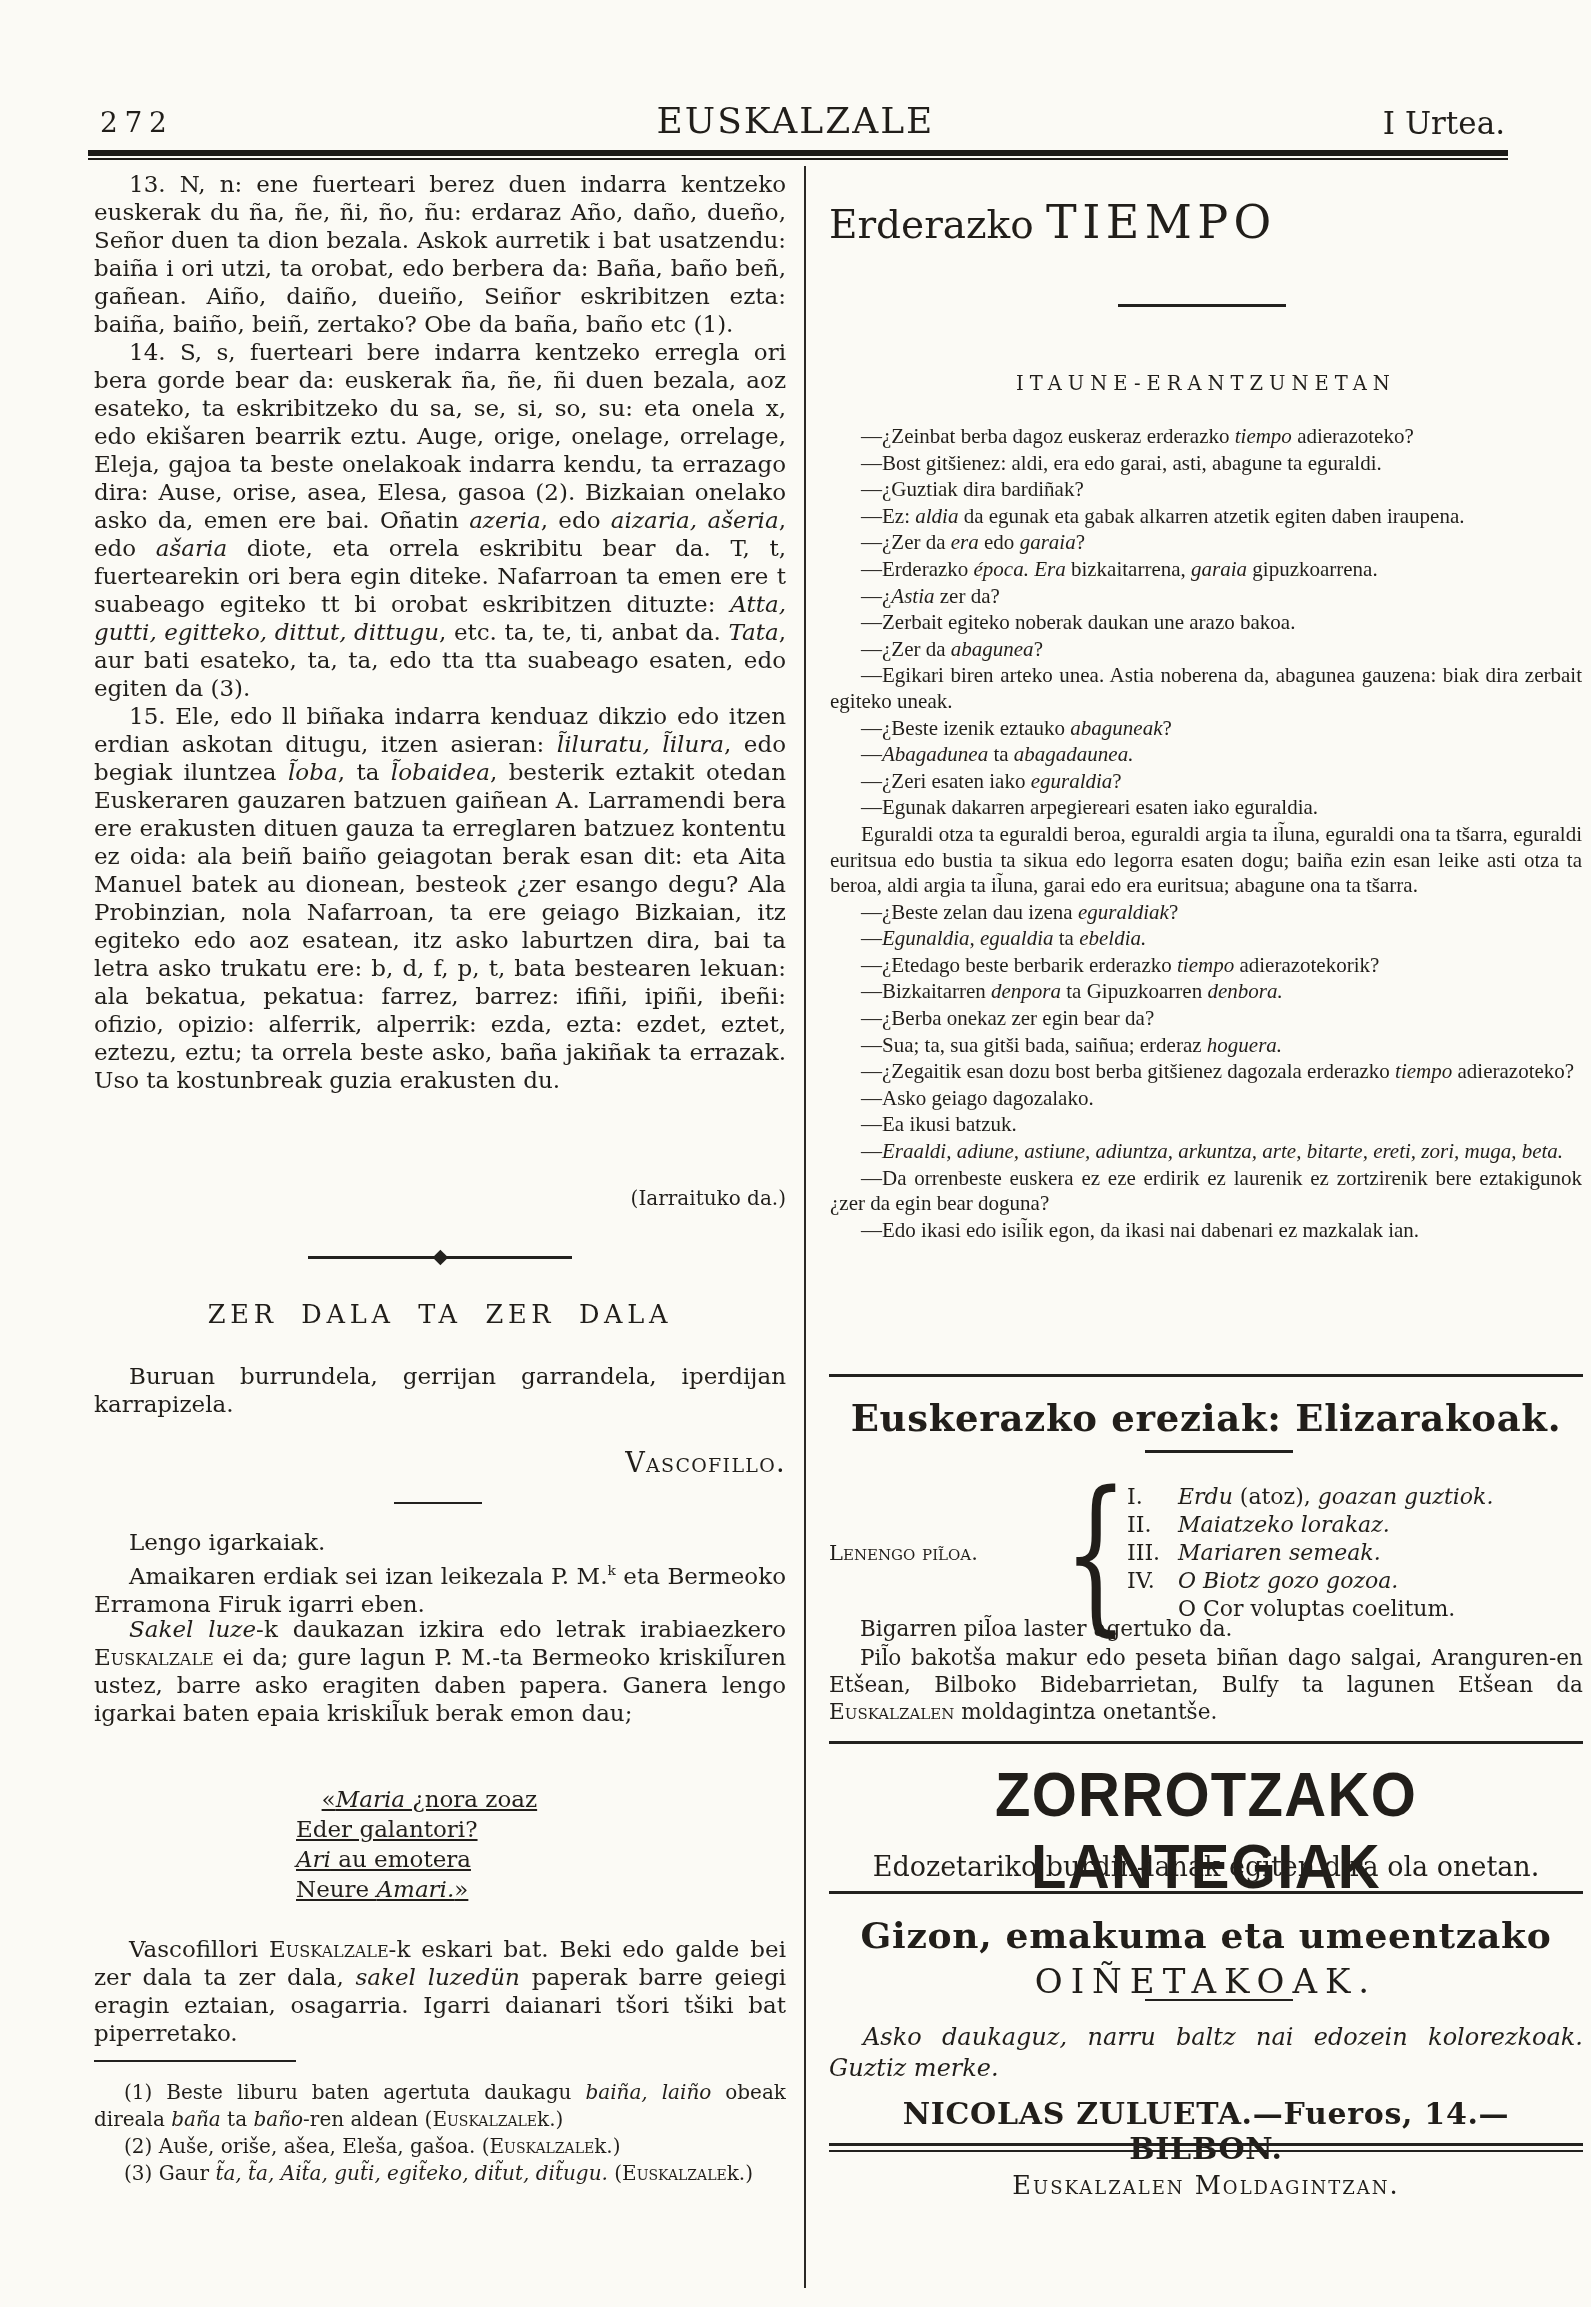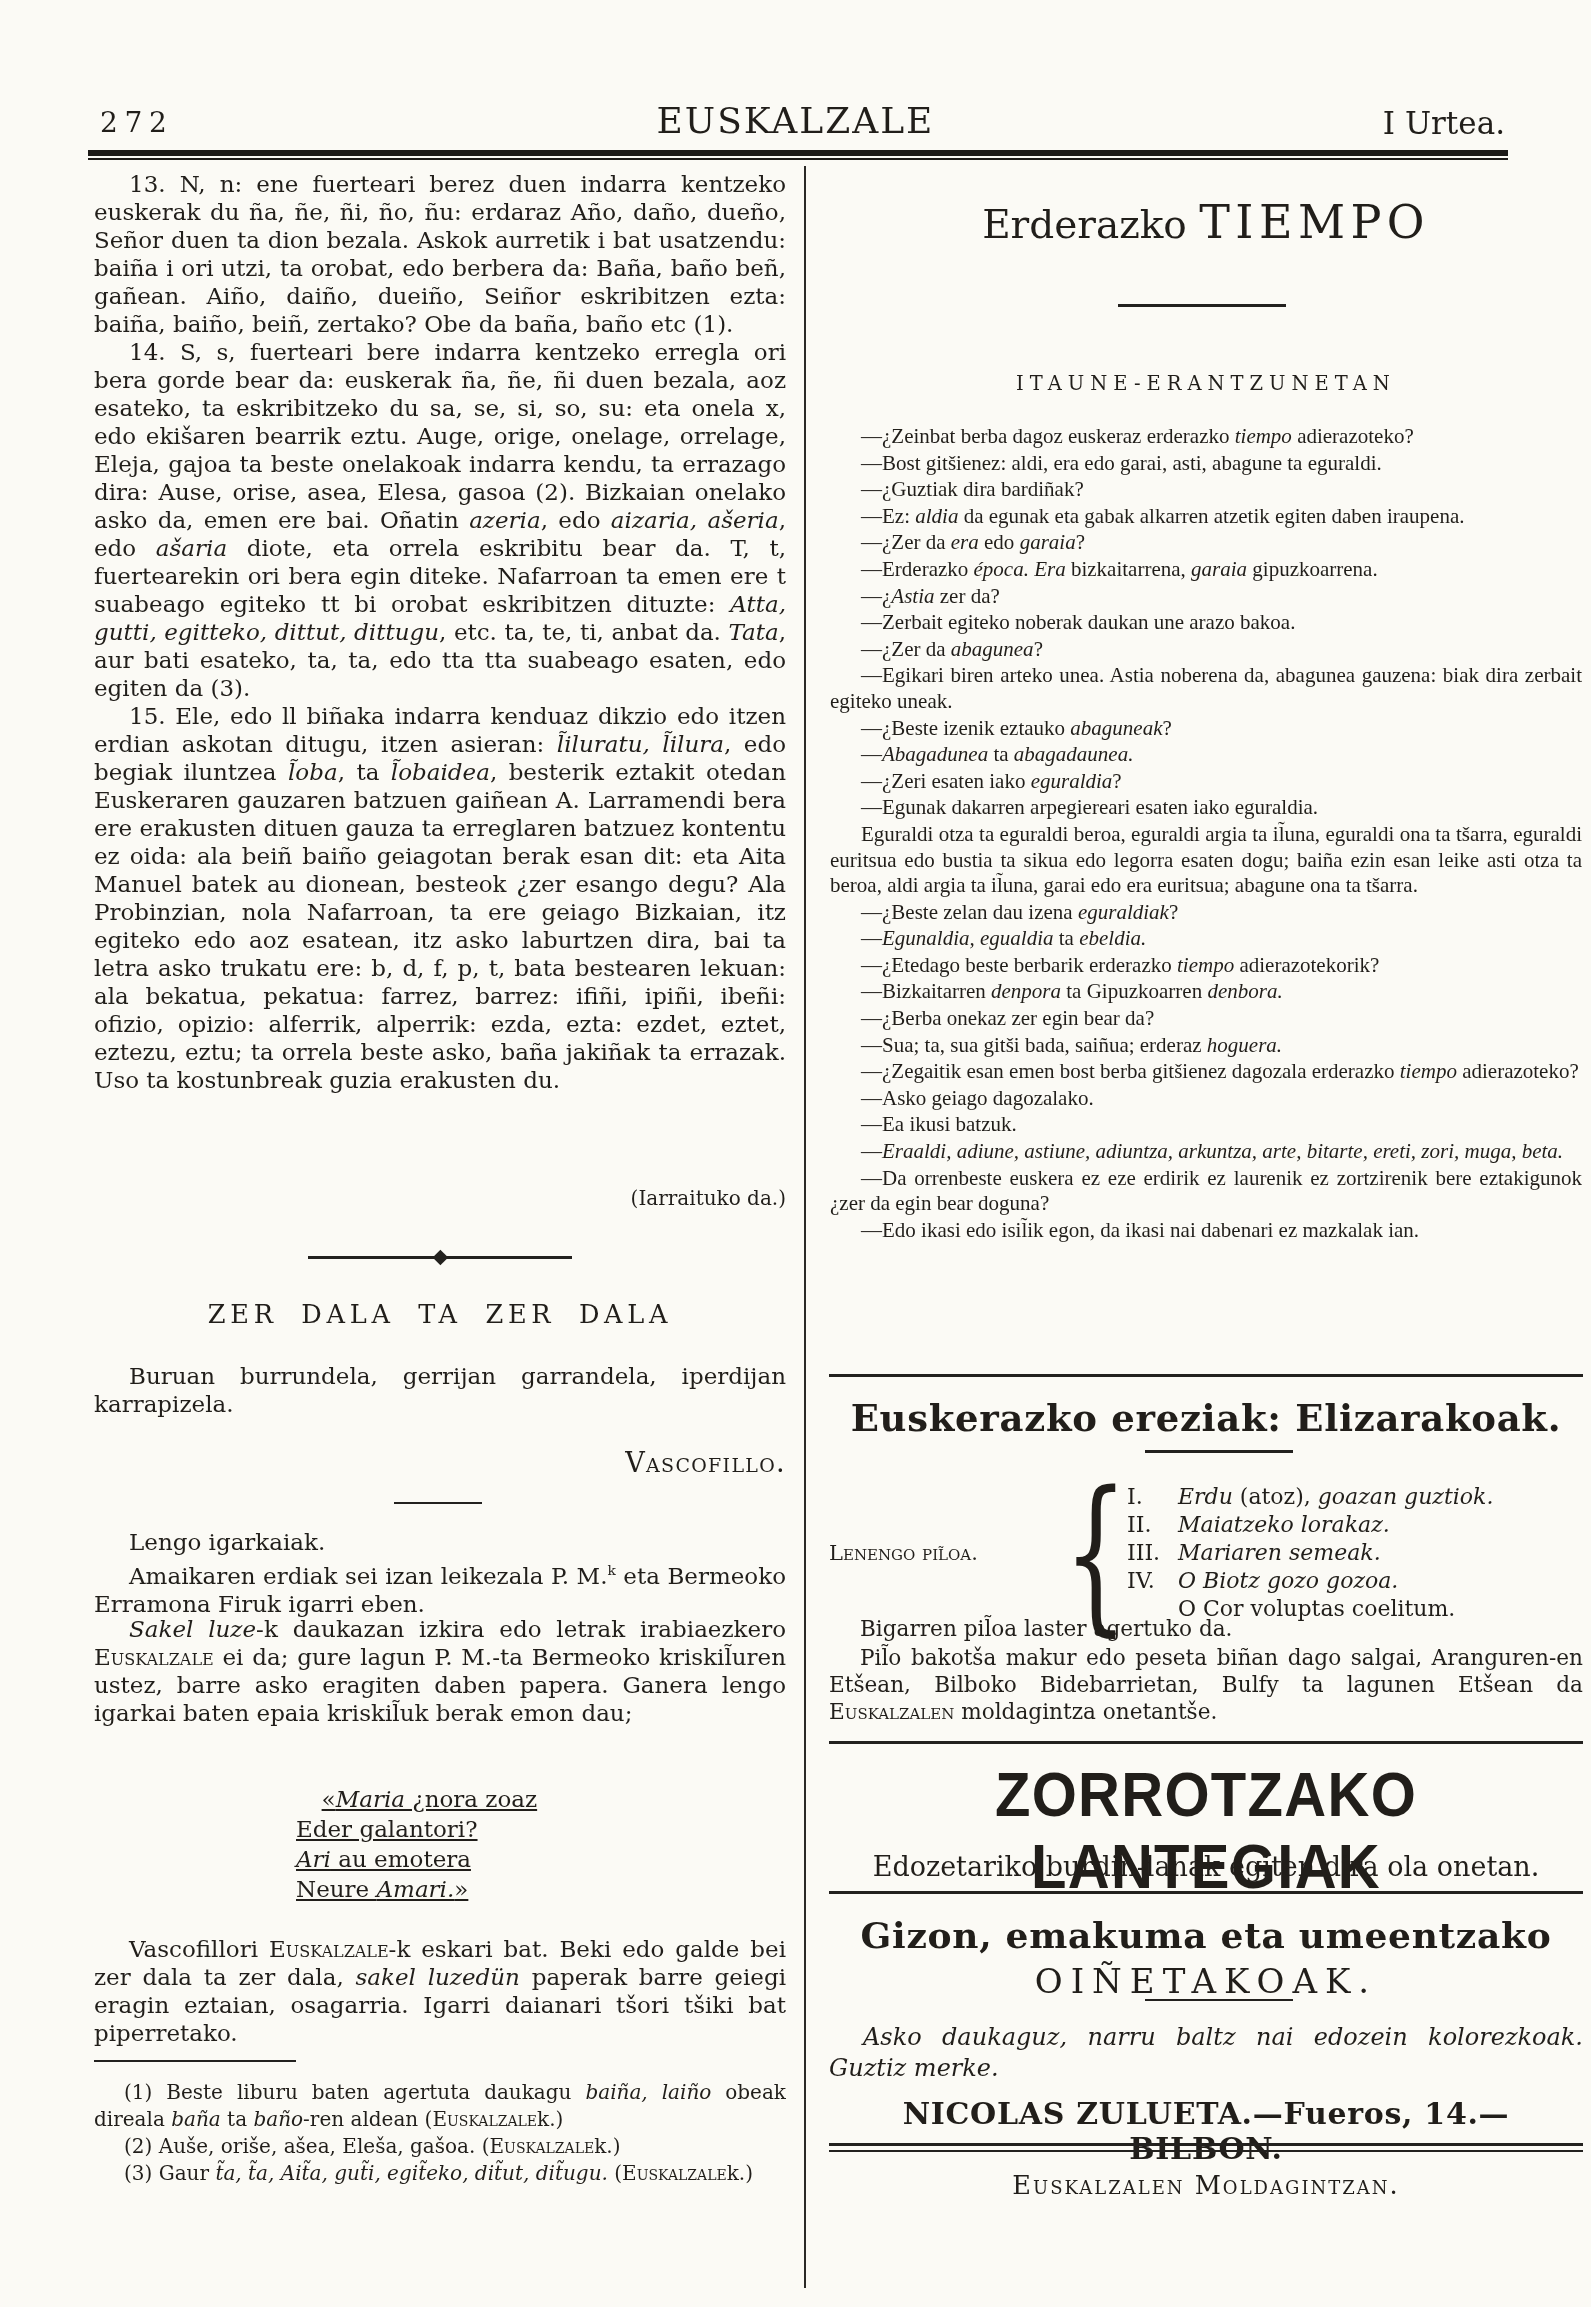--- a/index.html
+++ b/index.html
@@ -42,21 +42,21 @@
   #verse-block{top:1784px;font-size:23px;line-height:30px;padding-left:202px;}
   #verse-block p{margin:0;text-indent:0;text-decoration:underline;}
   #verse-block p:first-child{padding-left:25.6px;}
   #vascofillori-paragraph{top:1935px;}
   #footnote-rule{top:2060px;width:202px;height:2px;background:#23211e;}
   #footnote-block{top:2079px;font-size:20px;line-height:27px;text-align:justify;}
   #footnote-block p{margin:0;text-indent:30px;}
 
   
   .rcol{left:829px;width:754px;}
-  #tiempo-title{top:195px;text-align:center;font-size:39px;}
+  #tiempo-title{top:195px;font-size:39px;}
   #tiempo-title .big{font-size:46px;letter-spacing:5.4px;}
   #right-rule-1{top:304px;left:1118px;width:168px;height:2.7px;background:#23211e;}
   #itaune-subtitle{top:372px;text-align:center;font-size:19.5px;letter-spacing:6px;}
   #qa-list{top:423px;font-size:21px;line-height:25.6px;text-align:justify;}
   #qa-list p{margin:1px;text-indent:31px;font-family:Liberation Serif, serif;}
   #right-rule-2{top:1374px;height:2.7px;background:#23211e;}
   #ereziak-heading{top:1396px;text-align:center;font-weight:bold;font-size:37px;letter-spacing:0.7px;}
   #right-rule-3{top:1450px;left:1145px;width:148px;height:2.7px;background:#23211e;}
   #erezi-brace-block{top:1479px;display:flex;align-items:center;}
   #lenengo-label{width:222px;font-variant:small-caps;font-size:21px;}
@@ -172,21 +172,21 @@
       <p class="qa"><span>—</span><span class="it">Abagadunea</span><span> ta </span><span class="it">abagadaunea.</span></p>
       <p class="qa"><span>—¿Zeri esaten iako </span><span class="it">eguraldia</span><span>?</span></p>
       <p class="qa"><span>—Egunak dakarren arpegiereari esaten iako eguraldia.</span></p>
       <p class="qa"><span>Eguraldi otza ta eguraldi beroa, eguraldi argia ta il̃una, eguraldi ona ta tšarra, eguraldi euritsua edo bustia ta sikua edo legorra esaten dogu; baiña ezin esan leike asti otza ta beroa, aldi argia ta il̃una, garai edo era euritsua; abagune ona ta tšarra.</span></p>
       <p class="qa"><span>—¿Beste zelan dau izena </span><span class="it">eguraldiak</span><span>?</span></p>
       <p class="qa"><span>—</span><span class="it">Egunaldia, egualdia</span><span> ta </span><span class="it">ebeldia.</span></p>
       <p class="qa"><span>—¿Etedago beste berbarik erderazko </span><span class="it">tiempo</span><span> adierazotekorik?</span></p>
       <p class="qa"><span>—Bizkaitarren </span><span class="it">denpora</span><span> ta Gipuzkoarren </span><span class="it">denbora.</span></p>
       <p class="qa"><span>—¿Berba onekaz zer egin bear da?</span></p>
       <p class="qa"><span>—Sua; ta, sua gitši bada, saiñua; erderaz </span><span class="it">hoguera.</span></p>
-      <p class="qa"><span>—¿Zegaitik esan emen bost berba gitšienez dagozala erderazko </span><span class="it">tiempo</span><span> adierazoteko?</span></p>
+      <p class="qa"><span>—¿Zegaitik esan dozu bost berba gitšienez dagozala erderazko </span><span class="it">tiempo</span><span> adierazoteko?</span></p>
       <p class="qa"><span>—Asko geiago dagozalako.</span></p>
       <p class="qa"><span>—Ea ikusi batzuk.</span></p>
       <p class="qa"><span>—</span><span class="it">Eraaldi, adiune, astiune, adiuntza, arkuntza, arte, bitarte, ereti, zori, muga, beta.</span></p>
       <p class="qa"><span>—Da orrenbeste euskera ez eze erdirik ez laurenik ez zortzirenik bere eztakigunok ¿zer da egin bear doguna?</span></p>
       <p class="qa"><span>—Edo ikasi edo isil̃ik egon, da ikasi nai dabenari ez mazkalak ian.</span></p>
     </div>
 
   <div class="blk rcol" id="right-rule-2"></div>
 
   <div class="blk rcol" id="ereziak-heading">Euskerazko ereziak: Elizarakoak.</div>

